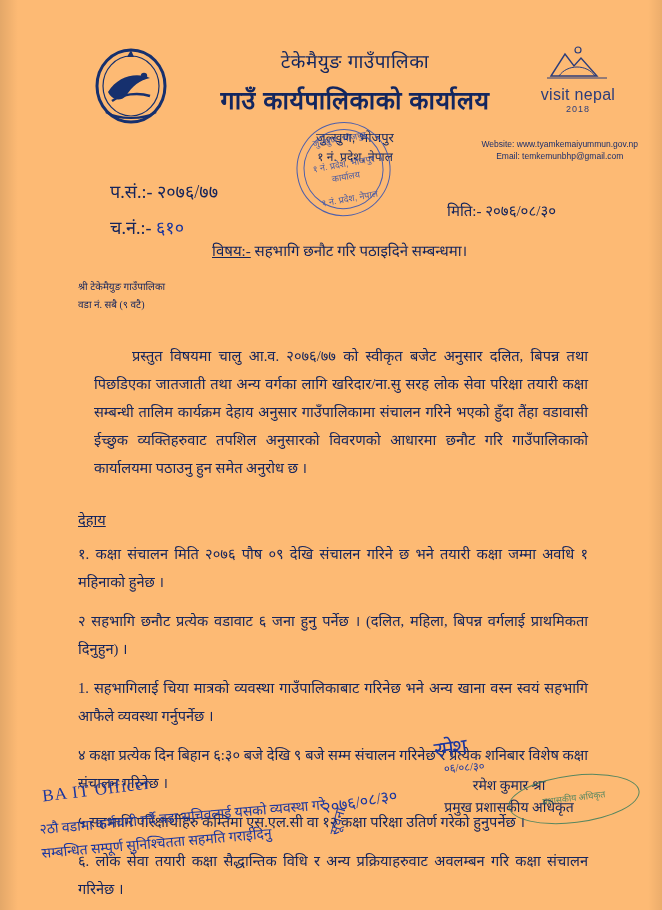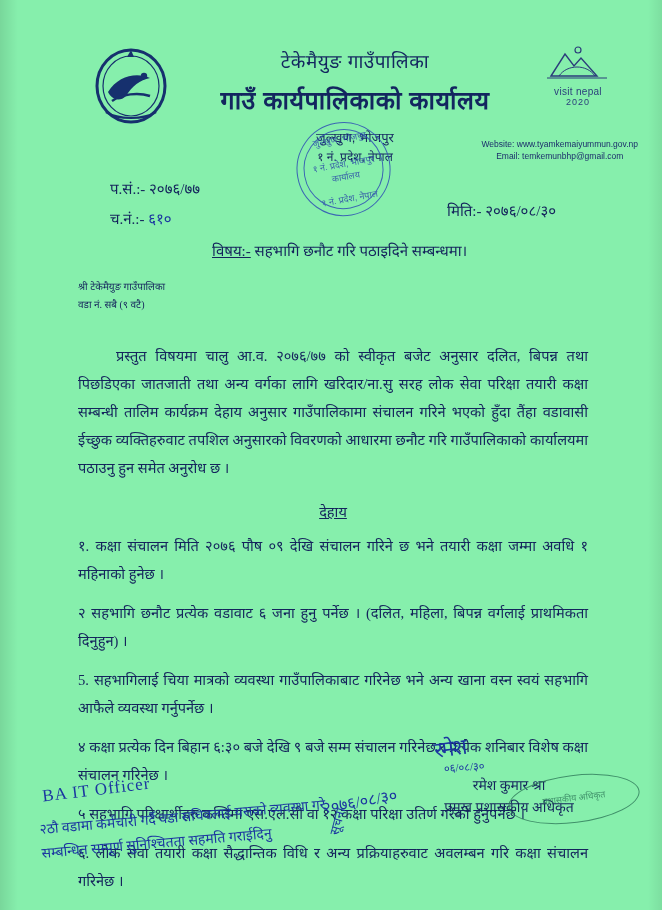--- a/index.html
+++ b/index.html
@@ -11,21 +11,21 @@
     width: 662px;
     height: 910px;
     font-family: "Liberation Serif", "DejaVu Serif", serif;
     color: #14245c;
     position: relative;
     overflow: hidden;
   }
   .page {
     position: absolute;
     inset: 0;
-    background: #86efac;
+    background: #fdba74;
   }
   
   .header {
     position: absolute;
     top: 42px;
     left: 0;
     right: 0;
     height: 110px;
   }
   .emblem {
@@ -76,21 +76,21 @@
     top: 0px;
     width: 92px;
     text-align: center;
     color: #2b3d7b;
   }
   .vn-logo {
     font-size: 11px;
     line-height: 1.1;
   }
   .vn-title {
-    font-size: 10px;
+    font-size: 16px;
     font-family: "Liberation Sans", sans-serif;
     letter-spacing: .3px;
     margin-top: 2px;
   }
   .vn-year {
     font-size: 9px;
     letter-spacing: 1px;
     font-family: "Liberation Sans", sans-serif;
   }
   .contact {
@@ -138,21 +138,21 @@
   }
   .st-top { top: 20px; }
   .st-mid1 { top: 45px; font-size: 9.5px; }
   .st-mid2 { top: 58px; font-size: 9.5px; }
   .st-bot  { top: 80px; font-size: 9px; }
   
   .ref {
     position: absolute;
     left: 110px;
     top: 174px;
-    font-size: 15px;
+    font-size: 18px;
     line-height: 2.0;
   }
   .ref .line { white-space: nowrap; }
   .handnum {
     font-family: "Liberation Serif", serif;
     color: #1b36a0;
   }
   .date {
     position: absolute;
     right: 106px;
@@ -177,24 +177,24 @@
   
   .body-text {
     position: absolute;
     left: 78px;
     top: 342px;
     width: 510px;
     font-size: 14.6px;
     line-height: 1.92;
     text-align: justify;
   }
-  .para { text-indent: 38px; margin: 0 0 2px 0; }
+  .para { text-indent: 38px; margin: 0 0 2px 16px; }
   .dehaya {
-    text-align: center;
-    margin: 16px 0 6px 0;
+    text-align: left;
+    margin: 24px 0 6px 0;
     text-indent: 0;
   }
   .dehaya span { text-decoration: underline; }
   .item { margin: 0 0 11px 0; text-indent: 0; }
   
   .sign-block {
     position: absolute;
     right: 58px;
     top: 735px;
     width: 190px;
@@ -324,21 +324,21 @@
     <div class="visit-nepal">
       <div class="vn-logo">
         <svg width="74" height="40" viewBox="0 0 74 40">
           <path d="M10 34 L24 12 L33 24 L40 16 L56 34 Z" fill="none" stroke="#2b3d7b" stroke-width="1.4"></path>
           <path d="M18 34 C26 22 46 22 54 34" fill="none" stroke="#2b3d7b" stroke-width="1"></path>
           <circle cx="37" cy="8" r="3" fill="none" stroke="#2b3d7b" stroke-width="1.2"></circle>
           <path d="M6 36 H66" stroke="#2b3d7b" stroke-width="1"></path>
         </svg>
       </div>
       <div class="vn-title">visit nepal</div>
-      <div class="vn-year">2020</div>
+      <div class="vn-year">2018</div>
     </div>
 
     <div class="contact">
       <div>Website: www.tyamkemaiyummun.gov.np</div>
       <div>Email: temkemunbhp@gmail.com</div>
     </div>
   </div>
 
   <div class="stamp">
     <div class="ring"></div>
@@ -367,21 +367,21 @@
   <div class="recipient">
     <div>श्री टेकेमैयुङ गाउँपालिका</div>
     <div>वडा नं. सबै (९ वटै)</div>
   </div>
 
   <div class="body-text">
     <p class="para">प्रस्तुत विषयमा चालु आ.व. २०७६/७७ को स्वीकृत बजेट अनुसार दलित, बिपन्न तथा पिछडिएका जातजाती तथा अन्य वर्गका लागि खरिदार/ना.सु सरह लोक सेवा परिक्षा तयारी कक्षा सम्बन्धी तालिम कार्यक्रम देहाय अनुसार गाउँपालिकामा संचालन गरिने भएको हुँदा तैंहा वडावासी ईच्छुक व्यक्तिहरुवाट तपशिल अनुसारको विवरणको आधारमा छनौट गरि गाउँपालिकाको कार्यालयमा पठाउनु हुन समेत अनुरोध छ ।</p>
     <p class="para dehaya"><span>देहाय</span></p>
     <p class="item">१. कक्षा संचालन मिति २०७६ पौष ०९ देखि संचालन गरिने छ भने तयारी कक्षा जम्मा अवधि १ महिनाको हुनेछ ।</p>
     <p class="item">२ सहभागि छनौट प्रत्येक वडावाट ६ जना हुनु पर्नेछ । (दलित, महिला, बिपन्न वर्गलाई प्राथमिकता दिनुहुन) ।</p>
-    <p class="item">5. सहभागिलाई चिया मात्रको व्यवस्था गाउँपालिकाबाट गरिनेछ भने अन्य खाना वस्न स्वयं सहभागि आफैले व्यवस्था गर्नुपर्नेछ ।</p>
+    <p class="item">1. सहभागिलाई चिया मात्रको व्यवस्था गाउँपालिकाबाट गरिनेछ भने अन्य खाना वस्न स्वयं सहभागि आफैले व्यवस्था गर्नुपर्नेछ ।</p>
     <p class="item">४ कक्षा प्रत्येक दिन बिहान ६:३० बजे देखि ९ बजे सम्म संचालन गरिनेछ र प्रत्येक शनिबार विशेष कक्षा संचालन गरिनेछ ।</p>
     <p class="item">५ सहभागि परिक्षार्थीहरु कम्तिमा एस.एल.सी वा १२ कक्षा परिक्षा उतिर्ण गरेको हुनुपर्नेछ ।</p>
     <p class="item">६. लोक सेवा तयारी कक्षा सैद्धान्तिक विधि र अन्य प्रक्रियाहरुवाट अवलम्बन गरि कक्षा संचालन गरिनेछ ।</p>
     <p class="item">७. अन्य थप जानकारीका लागि गाउँपालिकामा सम्पर्क राख्नु हुन अनुरोध छ ।</p>
   </div>
 
   <div class="sign-block">
     <div class="sign-scribble">
       <span class="sig">रमेश</span>
       <span class="sign-date">०६/०८/३०</span>

